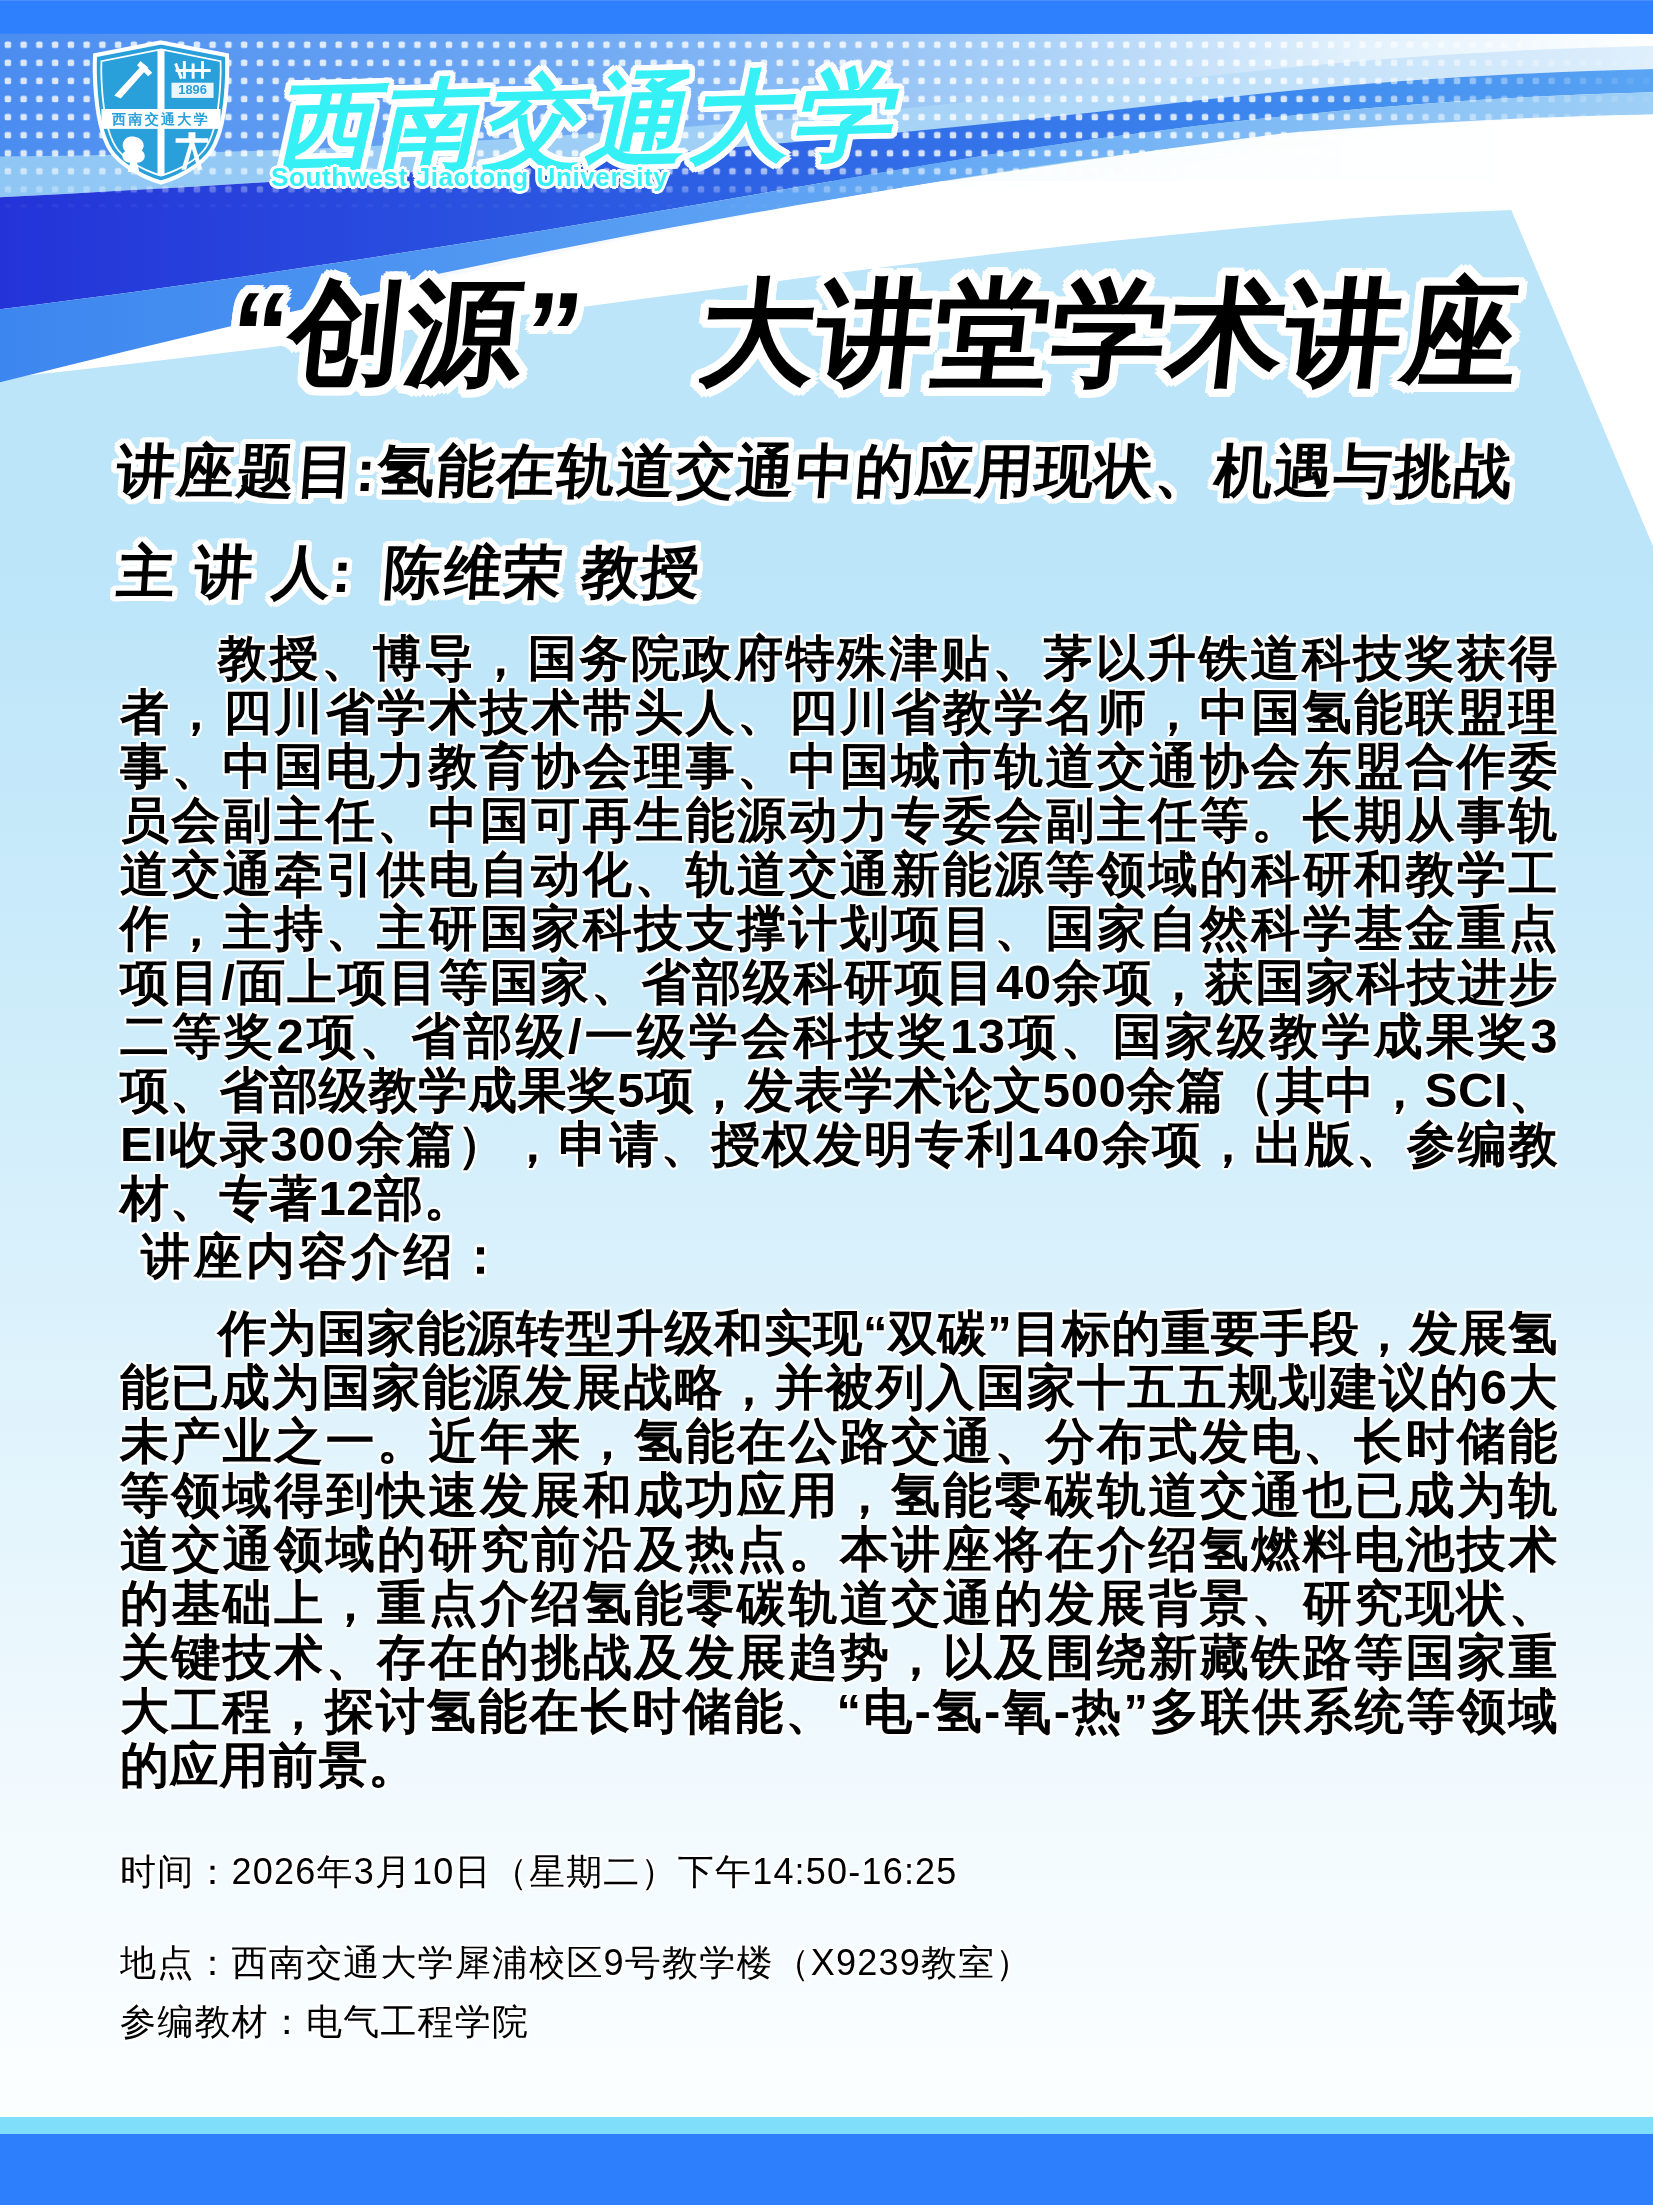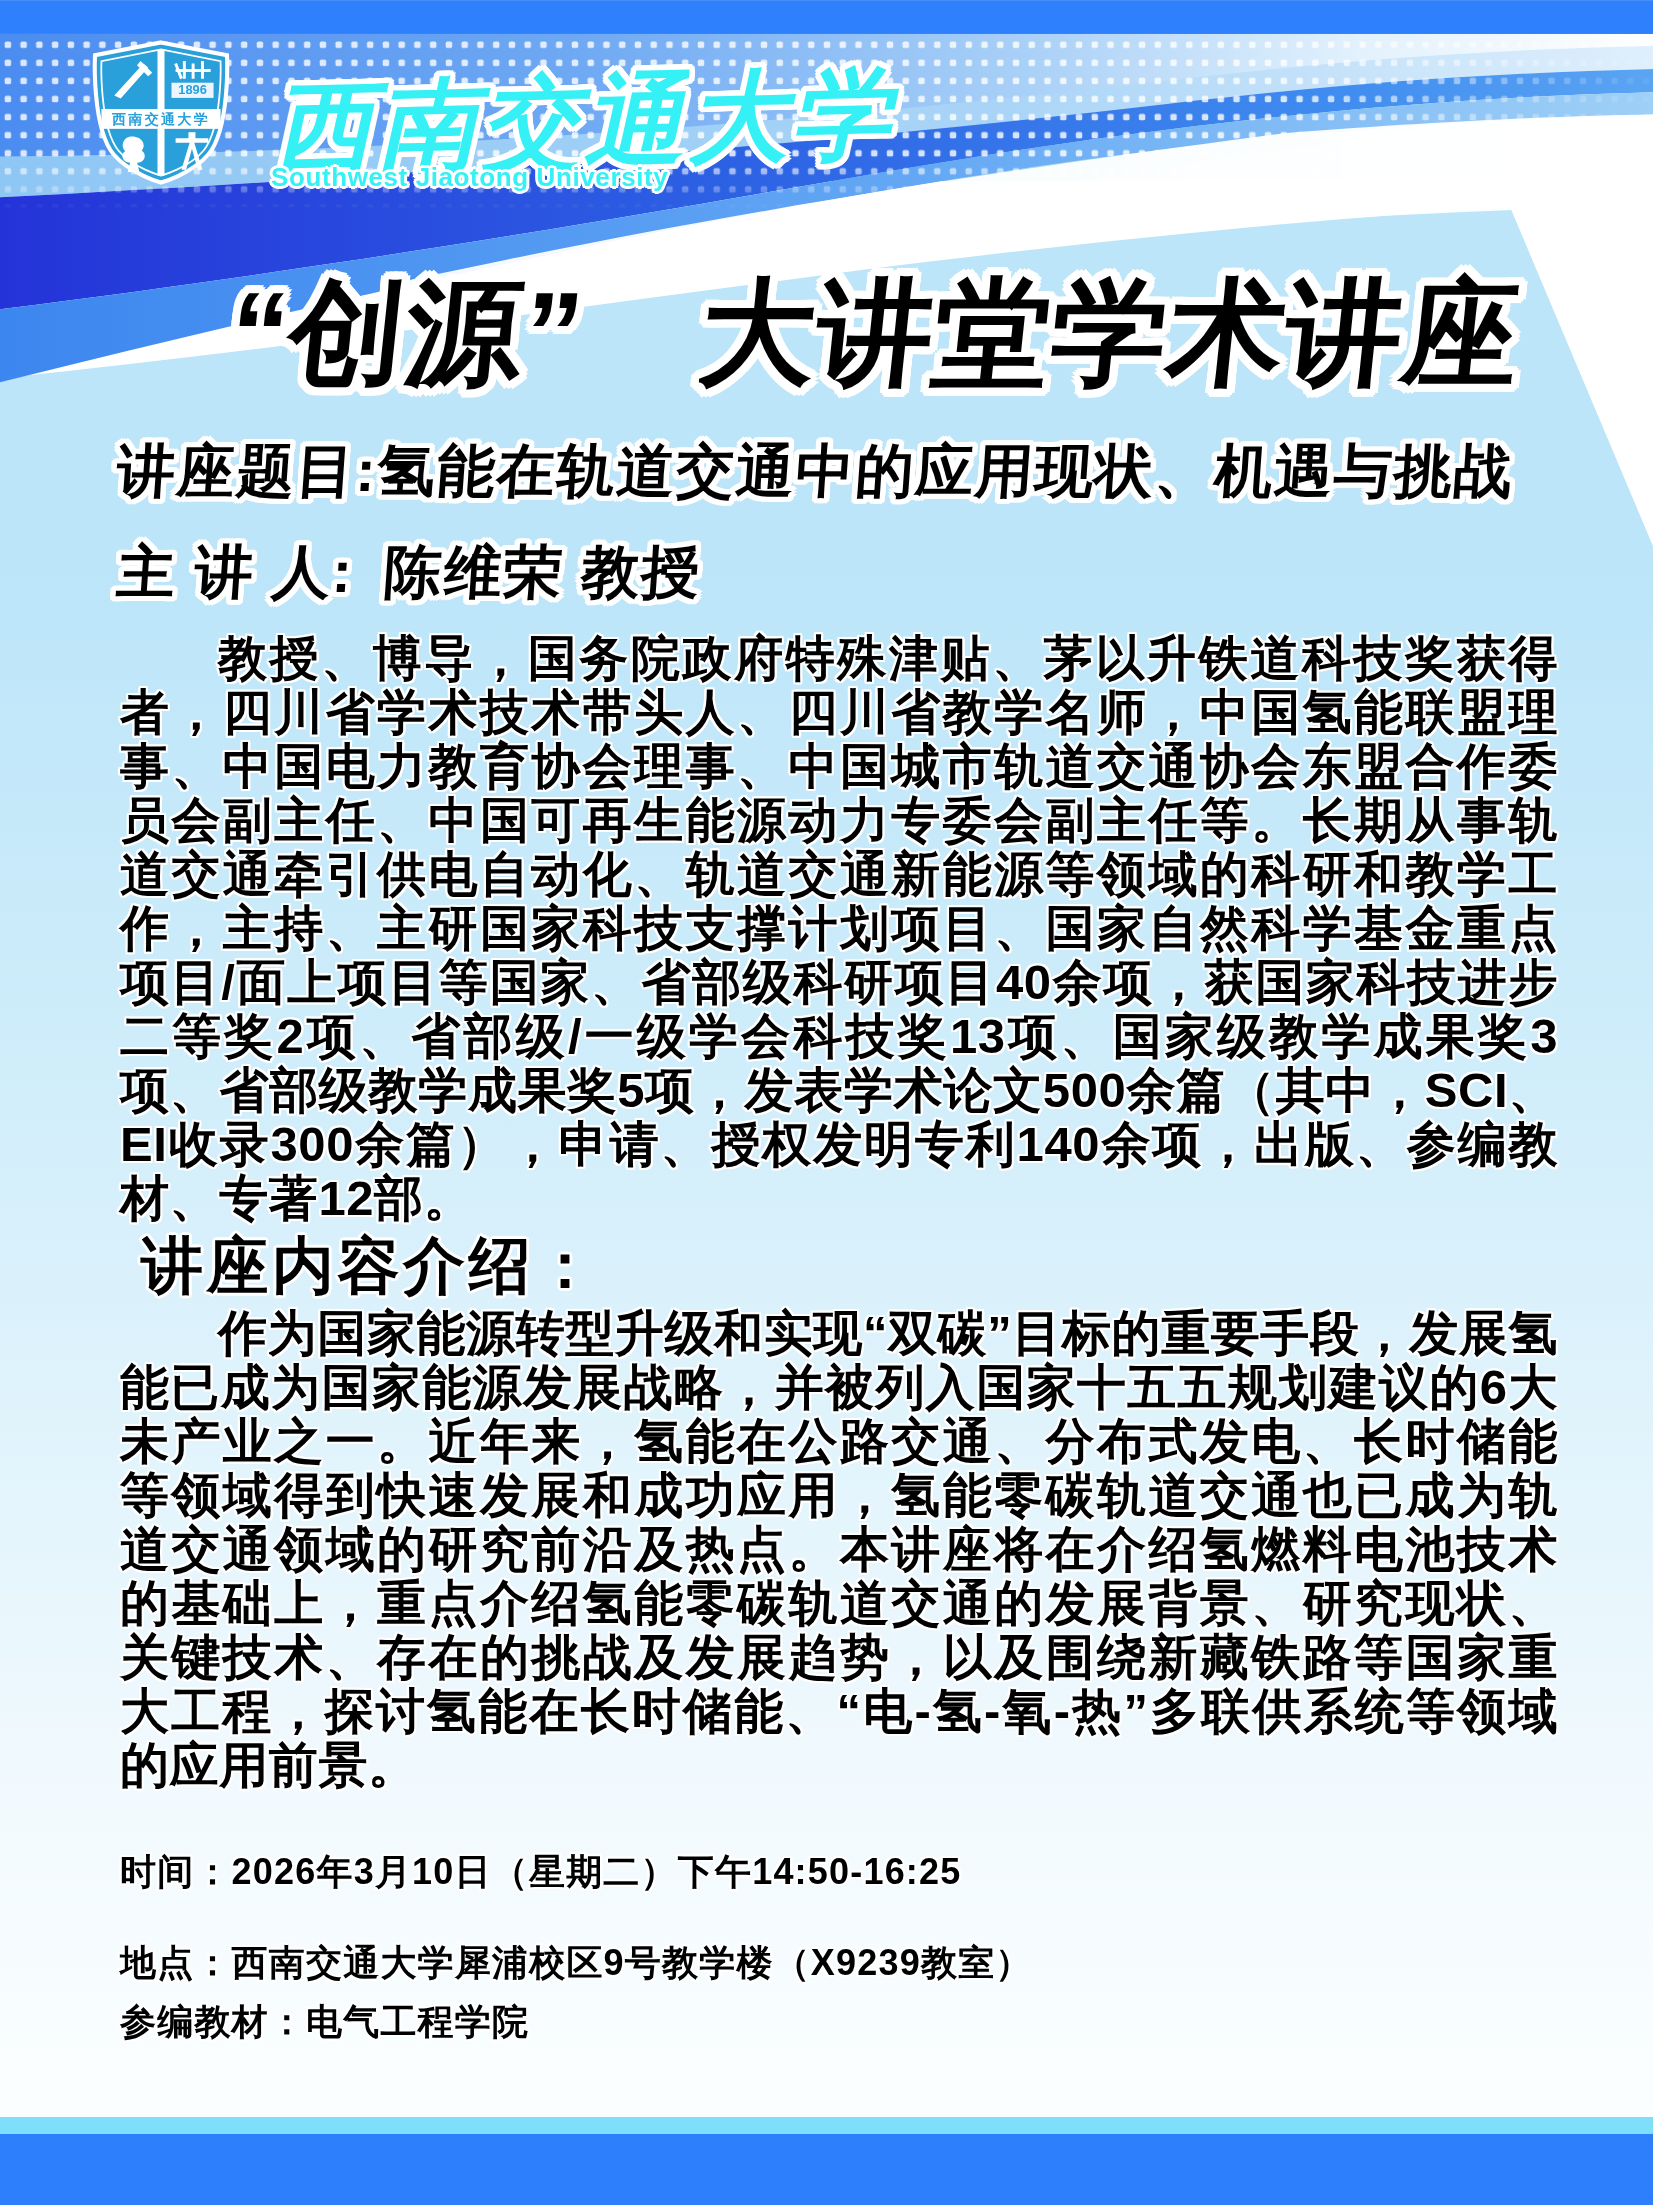--- a/index.html
+++ b/index.html
@@ -35,24 +35,24 @@
     transform:skewX(-6deg);letter-spacing:1.2px;white-space:nowrap}
   .topic-line{left:117px;top:433px;font-size:58px;font-weight:900;color:var(--ink);
     transform:skewX(-4deg);letter-spacing:1.8px;white-space:nowrap}
   .speaker-line{left:117px;top:534px;font-size:58px;font-weight:900;color:var(--ink);
     transform:skewX(-4deg);letter-spacing:1.8px;white-space:nowrap}
   
   .para{left:120px;width:1438px;font-size:49px;font-weight:900;line-height:54px;
     text-align:justify;text-indent:2em;color:var(--ink);letter-spacing:0.6px}
   .bio{top:631px}
   .intro{top:1306px}
-  .section-head{left:141px;top:1224px;font-size:62px;font-weight:900;color:var(--ink);
+  .section-head{left:141px;top:1224px;font-size:49px;font-weight:900;color:var(--ink);
     letter-spacing:3.5px;white-space:nowrap}
   
-  .detail{left:120px;font-size:36px;font-weight:700;color:var(--ink);
+  .detail{left:120px;font-size:36px;font-weight:400;color:var(--ink);
     letter-spacing:1.2px;white-space:nowrap}
   .d-time{top:1848px}.d-venue{top:1939px}.d-org{top:1998px}
   
   .footer-cyan{left:0;top:2117px;width:1654px;height:17.5px;background:var(--footer-cyan)}
   .footer-blue{left:0;top:2134px;width:1654px;height:71px;background:var(--footer-blue)}
   
   .content-bg{left:0;top:571px;width:1654px;height:1546px;
     background:linear-gradient(180deg,#bce5f9 0%,#cdecfa 28%,#e2f4fc 58%,#f2fafe 80%,#fbfeff 100%)}
   .hdr-svg{left:0;top:0;width:1654px;height:572px}
   .logo-svg{left:88px;top:40px;width:146px;height:145px}

